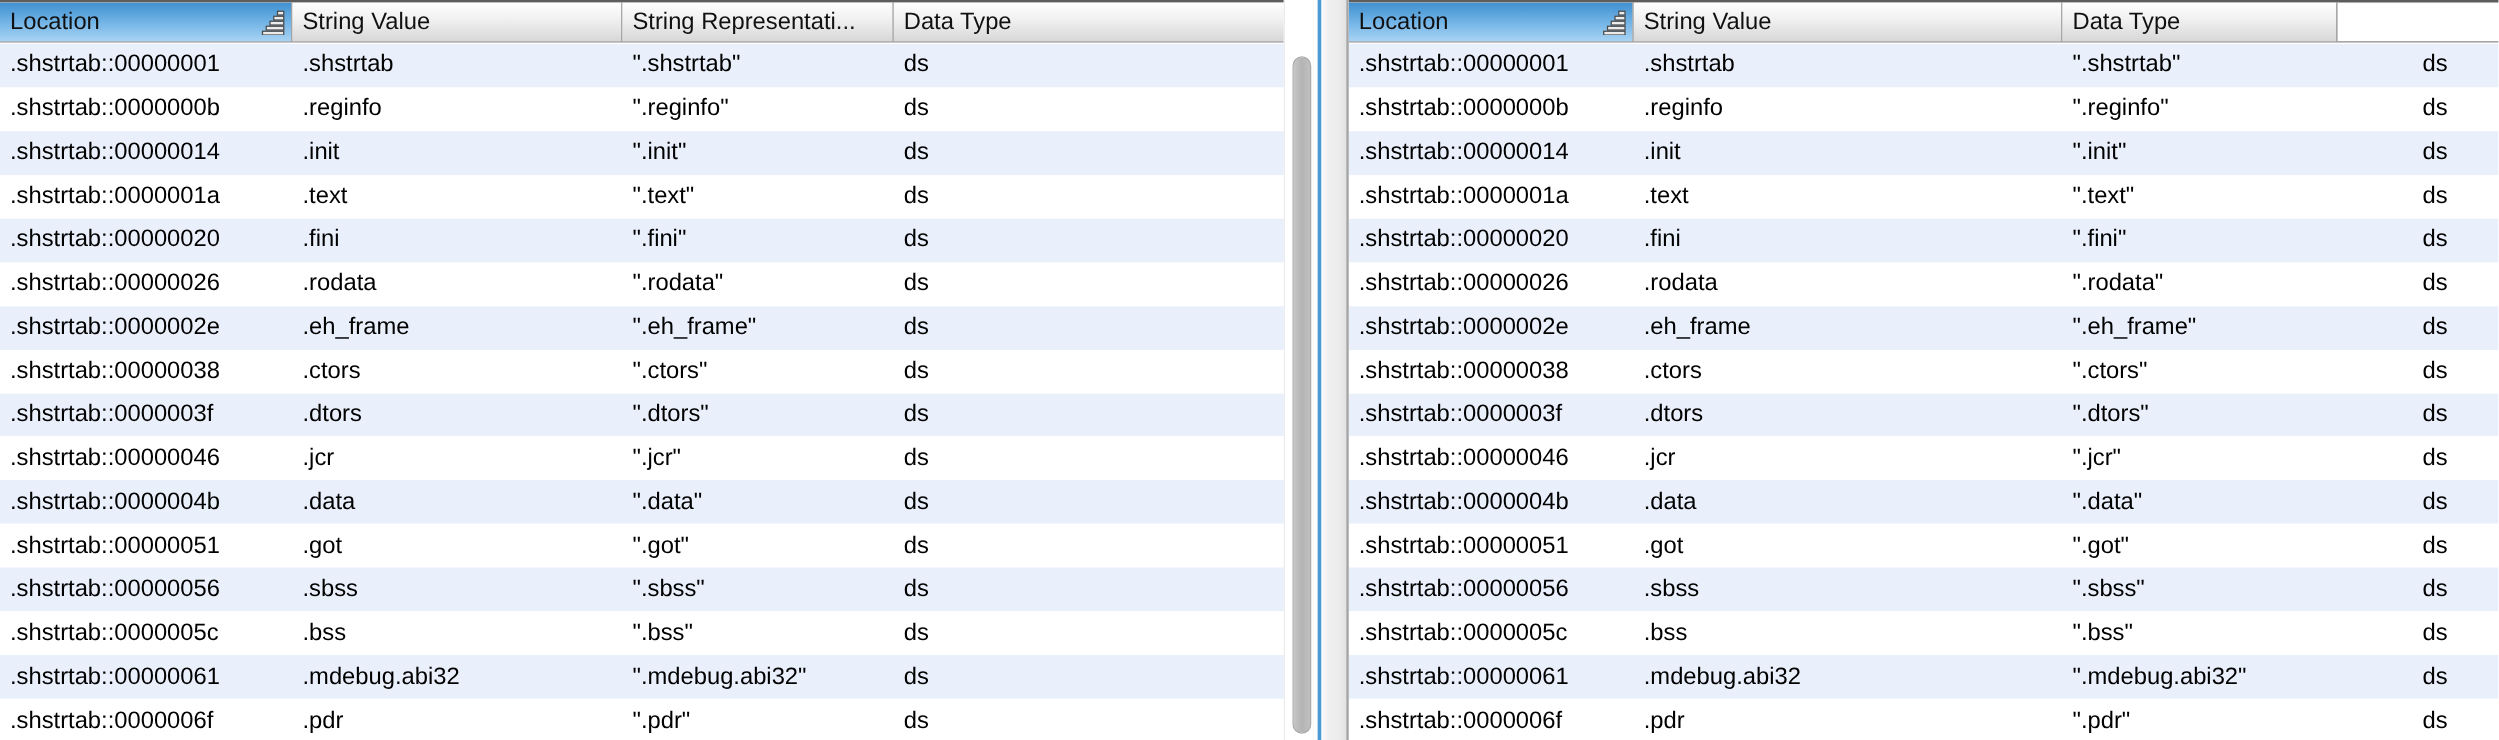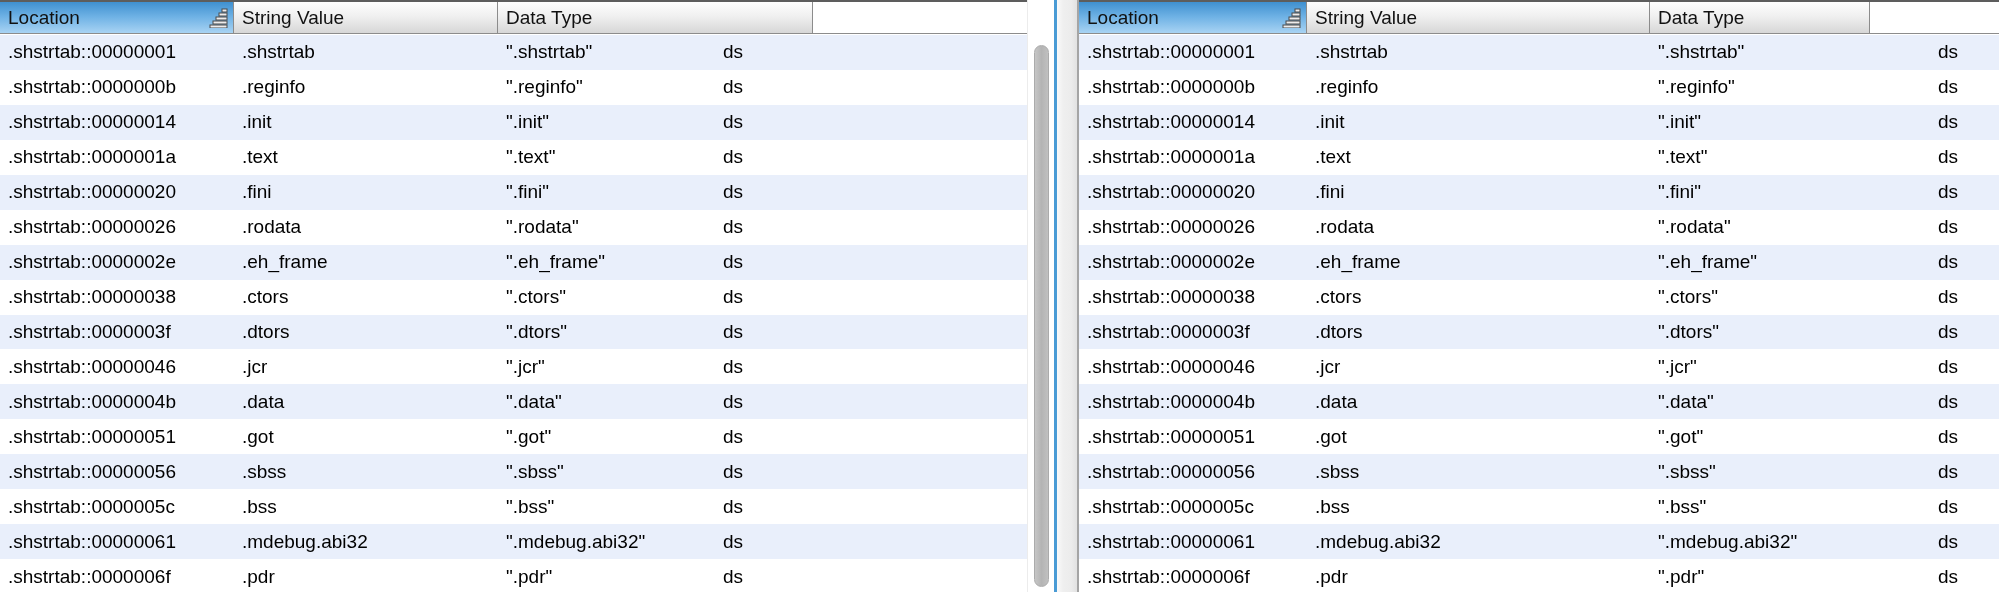--- a/index.html
+++ b/index.html
@@ -69,20 +69,23 @@
               <rect x="14" y="2" width="5" height="3" fill="#ececec" stroke="#4a4a4a" stroke-width="1"></rect>
               <rect x="11" y="6" width="8" height="3" fill="#ececec" stroke="#4a4a4a" stroke-width="1"></rect>
               <rect x="8" y="10" width="11" height="3" fill="#ececec" stroke="#4a4a4a" stroke-width="1"></rect>
               <rect x="5" y="14" width="14" height="3" fill="#ececec" stroke="#4a4a4a" stroke-width="1"></rect>
               <rect x="2" y="18" width="17" height="3" fill="#ececec" stroke="#4a4a4a" stroke-width="1"></rect>
             </svg>
           </div>
           <div class="hdr-cell" style="width: 264px;">
             <span class="hdr-label">String Value</span>
           </div>
+          <div class="hdr-cell" style="width: 217px;">
+            <span class="hdr-label">String Representati...</span>
+          </div>
           <div class="hdr-cell" style="width: 315px;">
             <span class="hdr-label">Data Type</span>
           </div>
         </div>
       <div class="rows">
           <div class="trow">
             <div class="tcell" style="width: 234px;">.shstrtab::00000001</div>
             <div class="tcell" style="width: 264px;">.shstrtab</div>
             <div class="tcell" style="width: 217px;">".shstrtab"</div>
             <div class="tcell" style="width: 315px;">ds</div>

